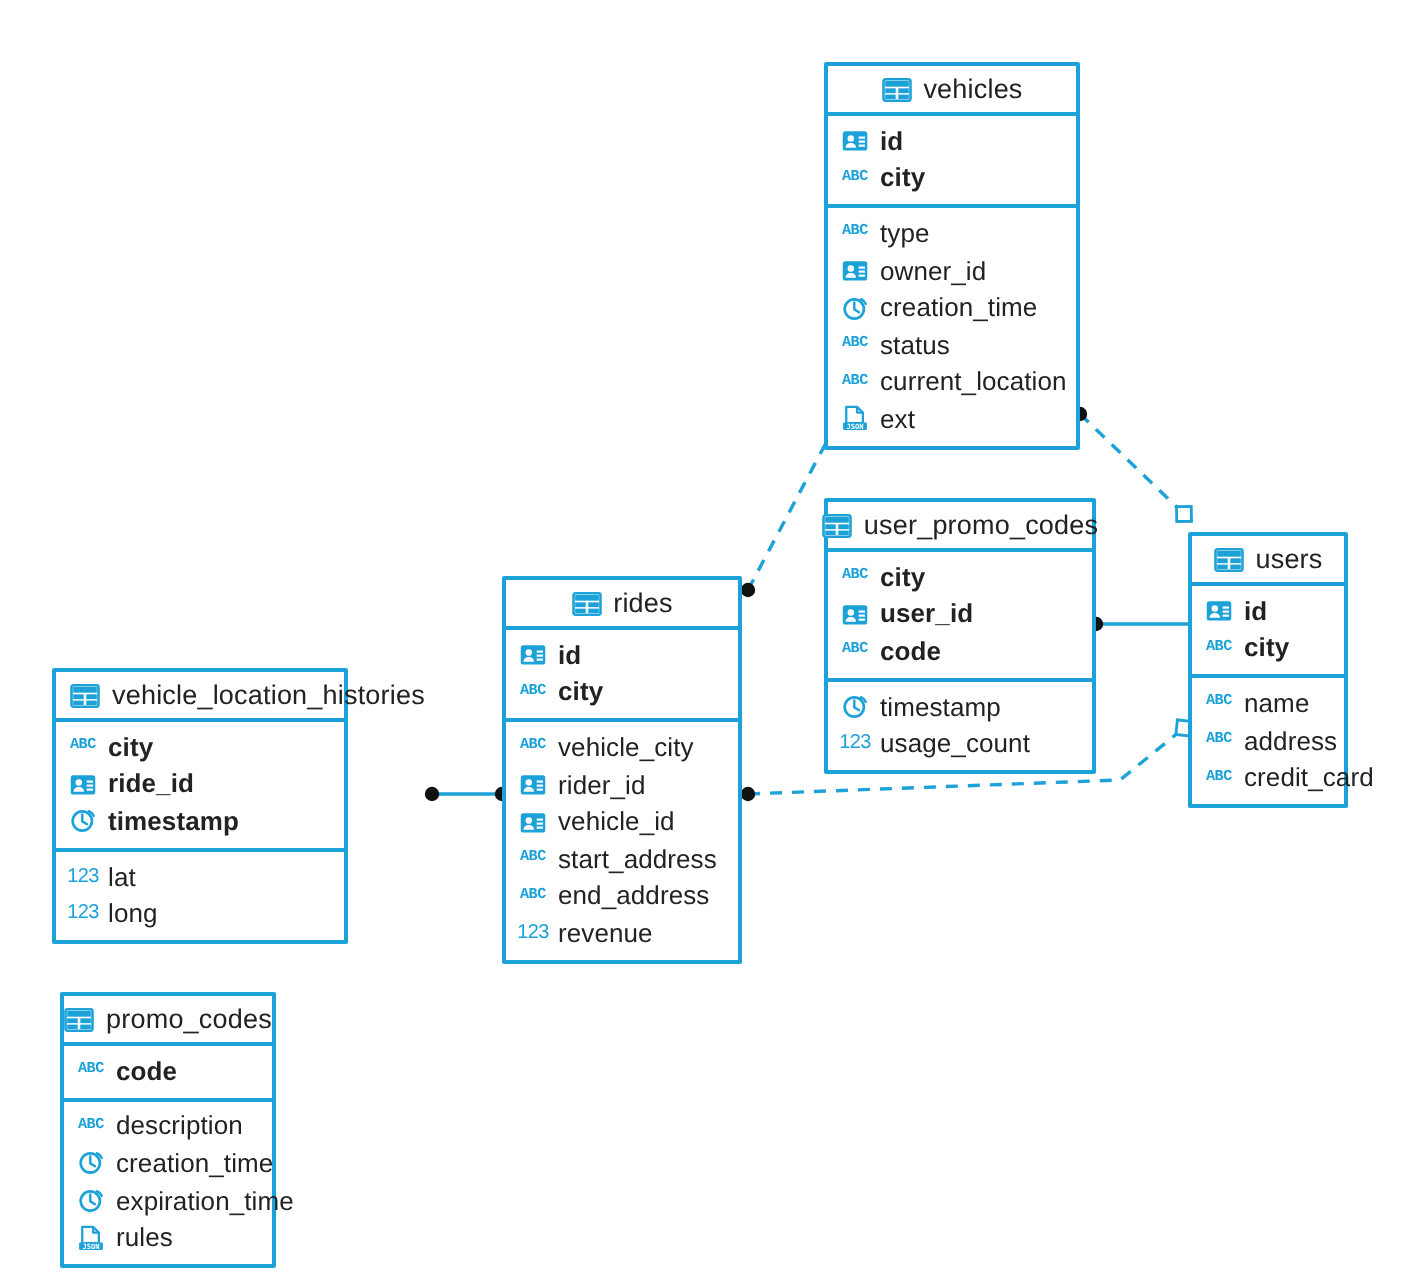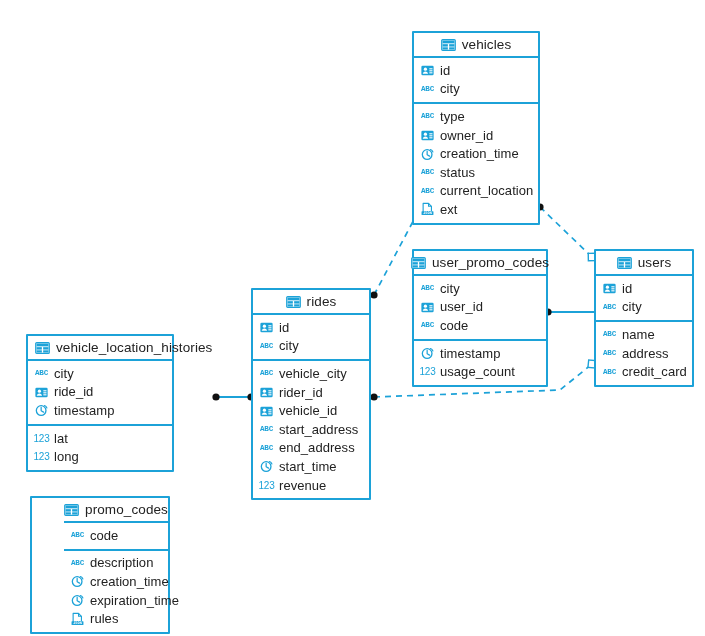--- a/index.html
+++ b/index.html
@@ -31,21 +31,21 @@
   .tbl-title{
     font-size:13.5px;color:#222222;white-space:nowrap;letter-spacing:.1px;
   }
   .pk-section{border-bottom:2px solid #1ca2d8;padding:3px 0 4px 0;}
   .col-section{padding:3px 0 4px 0;}
   .col-row{
     display:flex;align-items:center;gap:5px;
     height:18.6px;padding:0 6px;box-sizing:border-box;white-space:nowrap;
   }
   .col-name{font-size:13px;color:#222222;letter-spacing:.05px;}
-  .pk-section .col-name{font-weight:normal;text-align:right;}
+  .pk-section .col-name{font-weight:bold;text-align:right;}
 
   
   .ic{flex:0 0 auto;display:inline-flex;align-items:center;justify-content:center;}
   .ic-abc{
     width:15px;height:13px;font-size:7.6px;font-weight:bold;color:#1ca2d8;
     font-family:Liberation Mono, monospace;letter-spacing:-0.2px;
   }
   .ic-123{
     width:15px;height:13px;font-size:10px;font-weight:normal;color:#1ca2d8;
     font-family:"Liberation Sans",sans-serif;letter-spacing:-0.3px;
@@ -186,21 +186,21 @@
             <path d="M11.4 2.9c1.3.5 2.3 1.5 2.8 2.8" fill="none" stroke="#1ca2d8" stroke-width="1.3" stroke-linecap="round"></path>
           </svg>
           <span class="col-name">timestamp</span>
         </div>
         <div class="col-row">
           <span class="ic ic-123">123</span>
           <span class="col-name">usage_count</span>
         </div>
       </div>
     </div>
-    <div class="table-node" style="left: 594px; top: 249px; width: 100px;">
+    <div class="table-node" style="left: 594px; top: 266px; width: 80px;">
       <div class="tbl-header">
         <svg class="ic ic-tbl" viewBox="0 0 16 13">
           <rect x="0.7" y="0.7" width="14.6" height="11.6" rx="1" fill="#ffffff" stroke="#1ca2d8" stroke-width="1.4"></rect>
           <rect x="1.6" y="1.6" width="12.8" height="3.1" fill="#1ca2d8"></rect>
           <rect x="1.6" y="5.6" width="5.7" height="2.6" fill="#1ca2d8"></rect>
           <rect x="8.7" y="5.6" width="5.7" height="2.6" fill="#1ca2d8"></rect>
           <rect x="1.6" y="9.0" width="5.7" height="2.4" fill="#1ca2d8"></rect>
           <rect x="8.7" y="9.0" width="5.7" height="2.4" fill="#1ca2d8"></rect>
         </svg>
         <span class="tbl-title">users</span>
@@ -293,84 +293,76 @@
           </svg>
           <span class="col-name">vehicle_id</span>
         </div>
         <div class="col-row">
           <span class="ic ic-abc">ABC</span>
           <span class="col-name">start_address</span>
         </div>
         <div class="col-row">
           <span class="ic ic-abc">ABC</span>
           <span class="col-name">end_address</span>
+        </div>
+        <div class="col-row">
+          <span class="ic ic-123">123</span>
+          <span class="col-name">revenue</span>
+        </div>
+      </div>
+    </div>
+    <div class="table-node" style="left: 26px; top: 334px; width: 148px;">
+      <div class="tbl-header left">
+        <svg class="ic ic-tbl" viewBox="0 0 16 13">
+          <rect x="0.7" y="0.7" width="14.6" height="11.6" rx="1" fill="#ffffff" stroke="#1ca2d8" stroke-width="1.4"></rect>
+          <rect x="1.6" y="1.6" width="12.8" height="3.1" fill="#1ca2d8"></rect>
+          <rect x="1.6" y="5.6" width="5.7" height="2.6" fill="#1ca2d8"></rect>
+          <rect x="8.7" y="5.6" width="5.7" height="2.6" fill="#1ca2d8"></rect>
+          <rect x="1.6" y="9.0" width="5.7" height="2.4" fill="#1ca2d8"></rect>
+          <rect x="8.7" y="9.0" width="5.7" height="2.4" fill="#1ca2d8"></rect>
+        </svg>
+        <span class="tbl-title">vehicle_location_histories</span>
+      </div>
+      <div class="pk-section">
+        <div class="col-row">
+          <span class="ic ic-abc">ABC</span>
+          <span class="col-name">city</span>
+        </div>
+        <div class="col-row">
+          <svg class="ic ic-svg" viewBox="0 0 16 16">
+            <rect x="1" y="3" width="14" height="11" rx="1.5" fill="#1ca2d8"></rect>
+            <circle cx="5.6" cy="7.1" r="1.85" fill="#ffffff"></circle>
+            <path d="M2.6 12.4c0-1.7 1.35-2.75 3-2.75s3 1.05 3 2.75z" fill="#ffffff"></path>
+            <rect x="10.1" y="6.0" width="3.6" height="1.25" fill="#ffffff"></rect>
+            <rect x="10.1" y="8.3" width="3.6" height="1.25" fill="#ffffff"></rect>
+            <rect x="10.1" y="10.6" width="3.6" height="1.25" fill="#ffffff"></rect>
+          </svg>
+          <span class="col-name">ride_id</span>
         </div>
         <div class="col-row">
           <svg class="ic ic-svg" viewBox="0 0 16 16">
             <circle cx="7.6" cy="8.6" r="5.5" fill="#ffffff" stroke="#1ca2d8" stroke-width="1.5"></circle>
             <path d="M7.6 4.9v3.9l2.7 1.6" fill="none" stroke="#1ca2d8" stroke-width="1.4" stroke-linecap="round" stroke-linejoin="round"></path>
             <path d="M11.4 2.9c1.3.5 2.3 1.5 2.8 2.8" fill="none" stroke="#1ca2d8" stroke-width="1.3" stroke-linecap="round"></path>
           </svg>
-          <span class="col-name">start_time</span>
-        </div>
-        <div class="col-row">
-          <span class="ic ic-123">123</span>
-          <span class="col-name">revenue</span>
-        </div>
-      </div>
-    </div>
-    <div class="table-node" style="left: 26px; top: 334px; width: 148px;">
-      <div class="tbl-header left">
-        <svg class="ic ic-tbl" viewBox="0 0 16 13">
-          <rect x="0.7" y="0.7" width="14.6" height="11.6" rx="1" fill="#ffffff" stroke="#1ca2d8" stroke-width="1.4"></rect>
-          <rect x="1.6" y="1.6" width="12.8" height="3.1" fill="#1ca2d8"></rect>
-          <rect x="1.6" y="5.6" width="5.7" height="2.6" fill="#1ca2d8"></rect>
-          <rect x="8.7" y="5.6" width="5.7" height="2.6" fill="#1ca2d8"></rect>
-          <rect x="1.6" y="9.0" width="5.7" height="2.4" fill="#1ca2d8"></rect>
-          <rect x="8.7" y="9.0" width="5.7" height="2.4" fill="#1ca2d8"></rect>
-        </svg>
-        <span class="tbl-title">vehicle_location_histories</span>
-      </div>
-      <div class="pk-section">
-        <div class="col-row">
-          <span class="ic ic-abc">ABC</span>
-          <span class="col-name">city</span>
-        </div>
-        <div class="col-row">
-          <svg class="ic ic-svg" viewBox="0 0 16 16">
-            <rect x="1" y="3" width="14" height="11" rx="1.5" fill="#1ca2d8"></rect>
-            <circle cx="5.6" cy="7.1" r="1.85" fill="#ffffff"></circle>
-            <path d="M2.6 12.4c0-1.7 1.35-2.75 3-2.75s3 1.05 3 2.75z" fill="#ffffff"></path>
-            <rect x="10.1" y="6.0" width="3.6" height="1.25" fill="#ffffff"></rect>
-            <rect x="10.1" y="8.3" width="3.6" height="1.25" fill="#ffffff"></rect>
-            <rect x="10.1" y="10.6" width="3.6" height="1.25" fill="#ffffff"></rect>
-          </svg>
-          <span class="col-name">ride_id</span>
-        </div>
-        <div class="col-row">
-          <svg class="ic ic-svg" viewBox="0 0 16 16">
-            <circle cx="7.6" cy="8.6" r="5.5" fill="#ffffff" stroke="#1ca2d8" stroke-width="1.5"></circle>
-            <path d="M7.6 4.9v3.9l2.7 1.6" fill="none" stroke="#1ca2d8" stroke-width="1.4" stroke-linecap="round" stroke-linejoin="round"></path>
-            <path d="M11.4 2.9c1.3.5 2.3 1.5 2.8 2.8" fill="none" stroke="#1ca2d8" stroke-width="1.3" stroke-linecap="round"></path>
-          </svg>
           <span class="col-name">timestamp</span>
         </div>
       </div>
       <div class="col-section">
         <div class="col-row">
           <span class="ic ic-123">123</span>
           <span class="col-name">lat</span>
         </div>
         <div class="col-row">
           <span class="ic ic-123">123</span>
           <span class="col-name">long</span>
         </div>
       </div>
     </div>
-    <div class="table-node" style="left: 30px; top: 496px; width: 140px; padding-left: 32px;">
+    <div class="table-node" style="left: 30px; top: 496px; width: 108px;">
       <div class="tbl-header">
         <svg class="ic ic-tbl" viewBox="0 0 16 13">
           <rect x="0.7" y="0.7" width="14.6" height="11.6" rx="1" fill="#ffffff" stroke="#1ca2d8" stroke-width="1.4"></rect>
           <rect x="1.6" y="1.6" width="12.8" height="3.1" fill="#1ca2d8"></rect>
           <rect x="1.6" y="5.6" width="5.7" height="2.6" fill="#1ca2d8"></rect>
           <rect x="8.7" y="5.6" width="5.7" height="2.6" fill="#1ca2d8"></rect>
           <rect x="1.6" y="9.0" width="5.7" height="2.4" fill="#1ca2d8"></rect>
           <rect x="8.7" y="9.0" width="5.7" height="2.4" fill="#1ca2d8"></rect>
         </svg>
         <span class="tbl-title">promo_codes</span>

